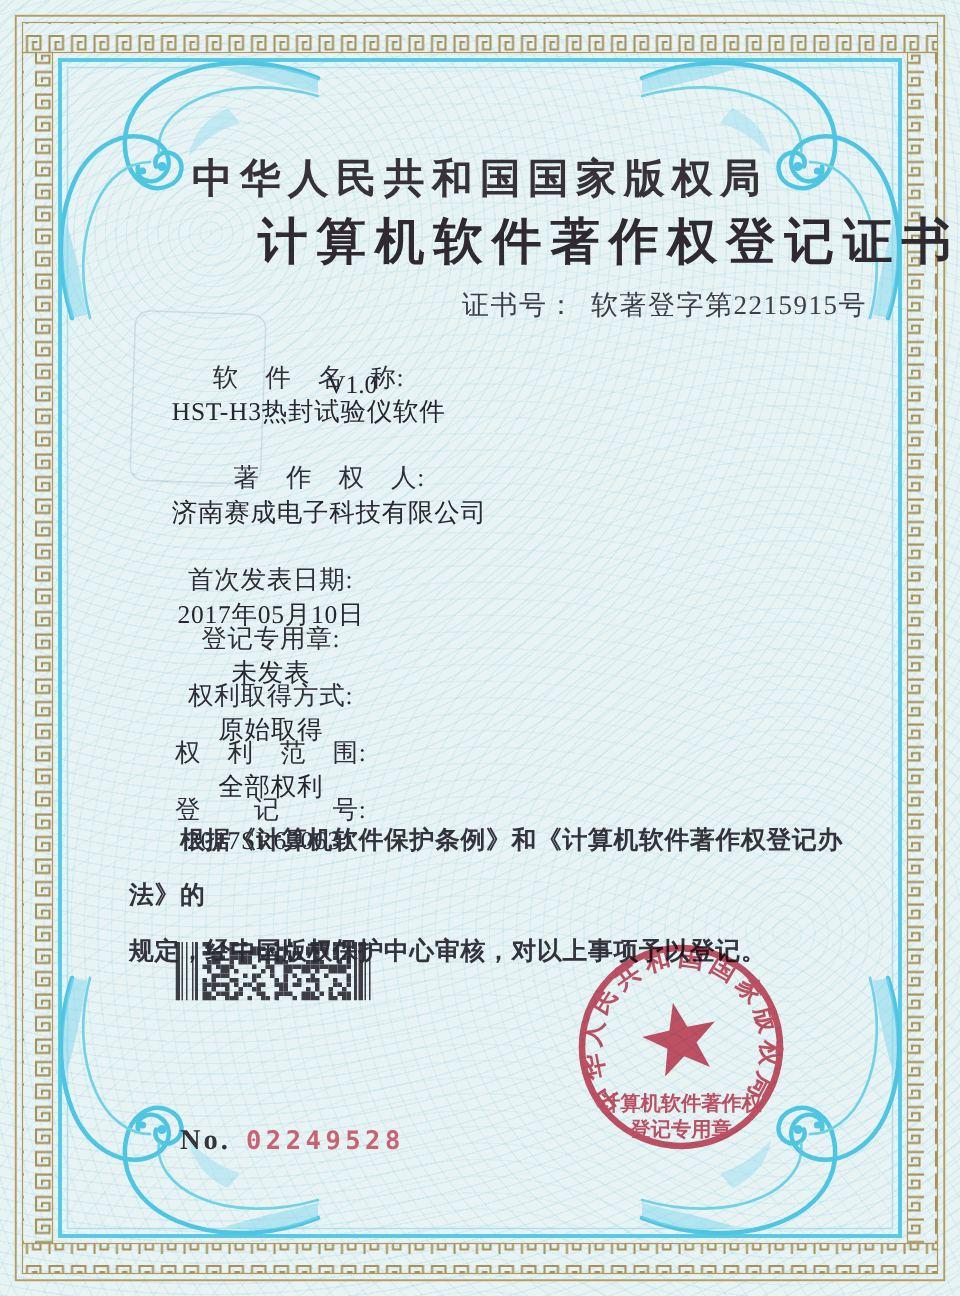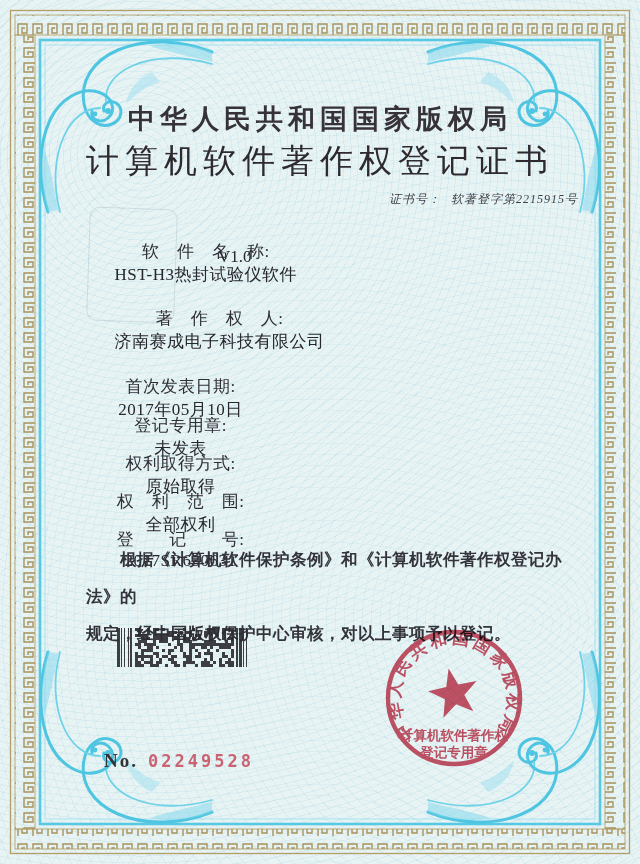--- a/index.html
+++ b/index.html
@@ -14,23 +14,23 @@
       repeating-radial-gradient(circle at 22% 18%, rgba(120,195,215,.14) 0 1px, transparent 1px 7px),
       repeating-radial-gradient(circle at 82% 72%, rgba(120,195,215,.12) 0 1px, transparent 1px 9px),
       repeating-radial-gradient(circle at 50% 115%, rgba(120,195,215,.10) 0 1px, transparent 1px 11px),
       #e8f3f4;
   }
   .frame-svg{position:absolute;inset:0;pointer-events:none;}
   .content{position:absolute;inset:0;}
 
   .title1{position:absolute;top:101px;left:0;right:0;text-align:center;
     font-size:27px;font-weight:700;letter-spacing:5px;color:#363238;}
-  .title2{position:absolute;top:139px;left:0;right:0;text-align:center;
-    font-size:33px;font-weight:400;letter-spacing:6px;color:#2e2a30;}
-  .certline{position:absolute;top:191px;right:62px;font-size:12px;color:#3d3d46;letter-spacing:1px;font-style:italic;}
+  .title2{position:absolute;top:139px;left:0;right:0;text-align:right;
+    font-size:33px;font-weight:700;letter-spacing:6px;color:#2e2a30;}
+  .certline{position:absolute;top:191px;right:62px;font-size:18px;color:#3d3d46;letter-spacing:1px;}
   .certline .num{margin-left:10px;}
 
   .row{position:absolute;left:86px;font-size:17px;color:#2e2e36;font-weight:400;letter-spacing:.5px;white-space:pre;text-align:center;}
   .row .lbl{display:inline-block;width:132px;}
   .row .val{color:#26262e;}
   .val2{position:absolute;left:218px;font-size:17px;font-weight:400;color:#26262e;}
 
   .stmt{position:absolute;left:86px;right:58px;font-size:16.5px;color:#33333b;
     font-weight:700;letter-spacing:.5px;line-height:37px;}
   .stmt .l1{display:block;text-indent:34px;}
@@ -39,21 +39,21 @@
   .watermark-ghost{position:absolute;left:88px;top:208px;width:86px;height:112px;
     border:1px solid rgba(140,165,180,.28);border-radius:10px;transform:rotate(2deg);}
 
   .barcode{position:absolute;left:117px;top:628px;width:133px;height:39px;}
 
   .seal{position:absolute;left:374px;top:618px;width:160px;height:160px;
     opacity:.86;mix-blend-mode:multiply;}
   .seal-date{position:absolute;left:379px;top:745px;font-size:18.5px;font-weight:600;
     color:#2f2f36;letter-spacing:1px;mix-blend-mode:multiply;}
 
-  .serial{position:absolute;left:104px;top:750px;font-size:19px;color:#33333a;letter-spacing:2px;}
+  .serial{position:absolute;left:120px;top:750px;font-size:19px;color:#33333a;letter-spacing:2px;}
   .serial .no{font-weight:600;}
   .serial .digits{font-family:"DejaVu Sans Mono",monospace;font-size:17px;font-weight:600;
     color:#c96372;letter-spacing:3px;margin-left:10px;}
 </style>
 </head>
 <body>
 
 <div class="page">
 
   <svg class="frame-svg" width="640" height="864" viewBox="0 0 640 864">

